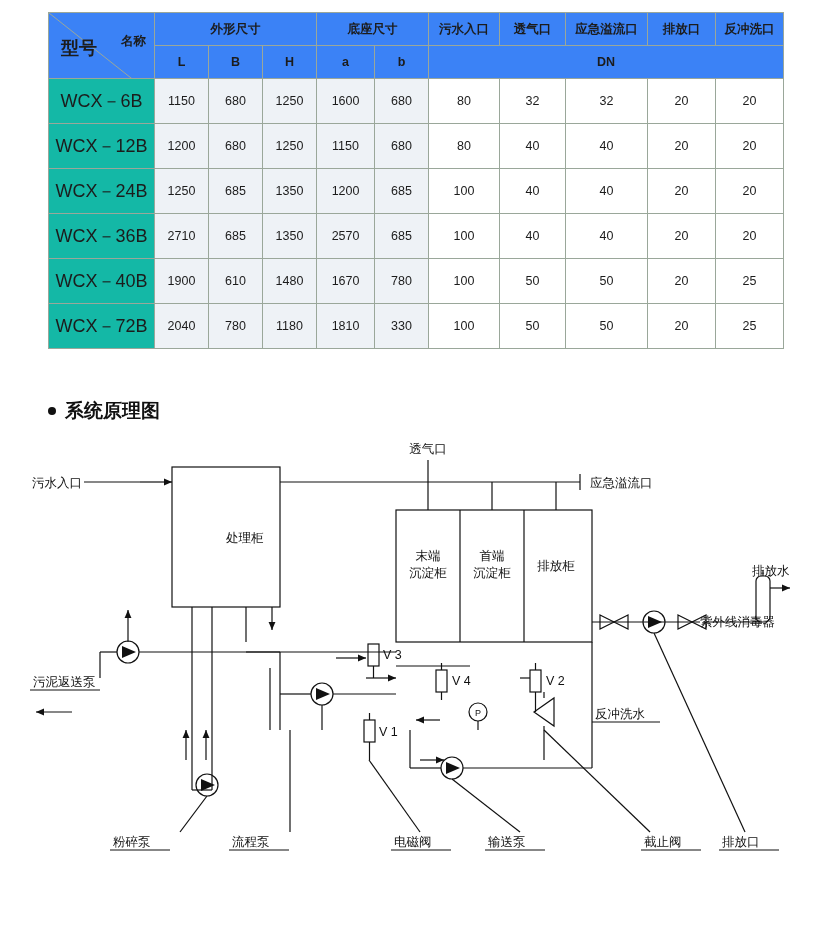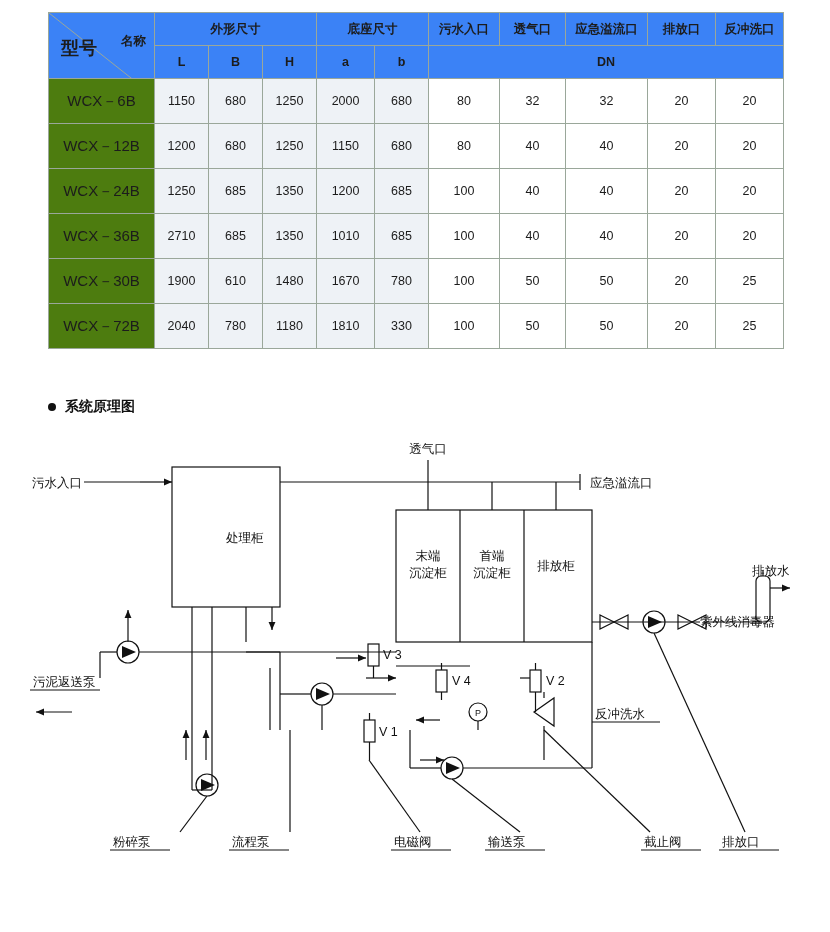--- a/index.html
+++ b/index.html
@@ -61,35 +61,35 @@
     position: absolute;
     left: 12px;
     bottom: 18px;
     font-size: 18px;
   }
   table.spec tbody td {
     height: 42px;
     background: #ffffff;
   }
   table.spec tbody td.modelcell {
-    background: #4d7c0f;
-    font-size: 15px;
+    background: #14b8a6;
+    font-size: 18px;
   }
   table.spec tbody td.dimcell {
     background: #eef2f6;
     margin-top: 41px;
   }
   .dn-cell { font-size: 12.5px; }
 
   
   .section-head {
     position: absolute;
     left: 48px;
     top: 398px;
-    font-size: 14px;
+    font-size: 19px;
     font-weight: bold;
     color: #111;
     display: flex;
     align-items: center;
     gap: 9px;
   }
   .bullet {
     width: 8px; height: 8px;
     border-radius: 50%;
     background: #111;
@@ -152,21 +152,21 @@
         <th>b</th>
         <th class="dn-cell" colspan="5">DN</th>
       </tr>
     </thead>
     <tbody>
       <tr>
         <td class="modelcell">WCX－6B</td>
         <td class="dimcell">1150</td>
         <td class="dimcell">680</td>
         <td class="dimcell">1250</td>
-        <td class="dimcell">2000</td>
+        <td class="dimcell">1600</td>
         <td class="dimcell">680</td>
         <td>80</td>
         <td>32</td>
         <td>32</td>
         <td>20</td>
         <td>20</td>
       </tr>
       <tr>
         <td class="modelcell">WCX－12B</td>
         <td class="dimcell">1200</td>
@@ -191,30 +191,30 @@
         <td>40</td>
         <td>40</td>
         <td>20</td>
         <td>20</td>
       </tr>
       <tr>
         <td class="modelcell">WCX－36B</td>
         <td class="dimcell">2710</td>
         <td class="dimcell">685</td>
         <td class="dimcell">1350</td>
-        <td class="dimcell">1010</td>
+        <td class="dimcell">2570</td>
         <td class="dimcell">685</td>
         <td>100</td>
         <td>40</td>
         <td>40</td>
         <td>20</td>
         <td>20</td>
       </tr>
       <tr>
-        <td class="modelcell">WCX－30B</td>
+        <td class="modelcell">WCX－40B</td>
         <td class="dimcell">1900</td>
         <td class="dimcell">610</td>
         <td class="dimcell">1480</td>
         <td class="dimcell">1670</td>
         <td class="dimcell">780</td>
         <td>100</td>
         <td>50</td>
         <td>50</td>
         <td>20</td>
         <td>25</td>

